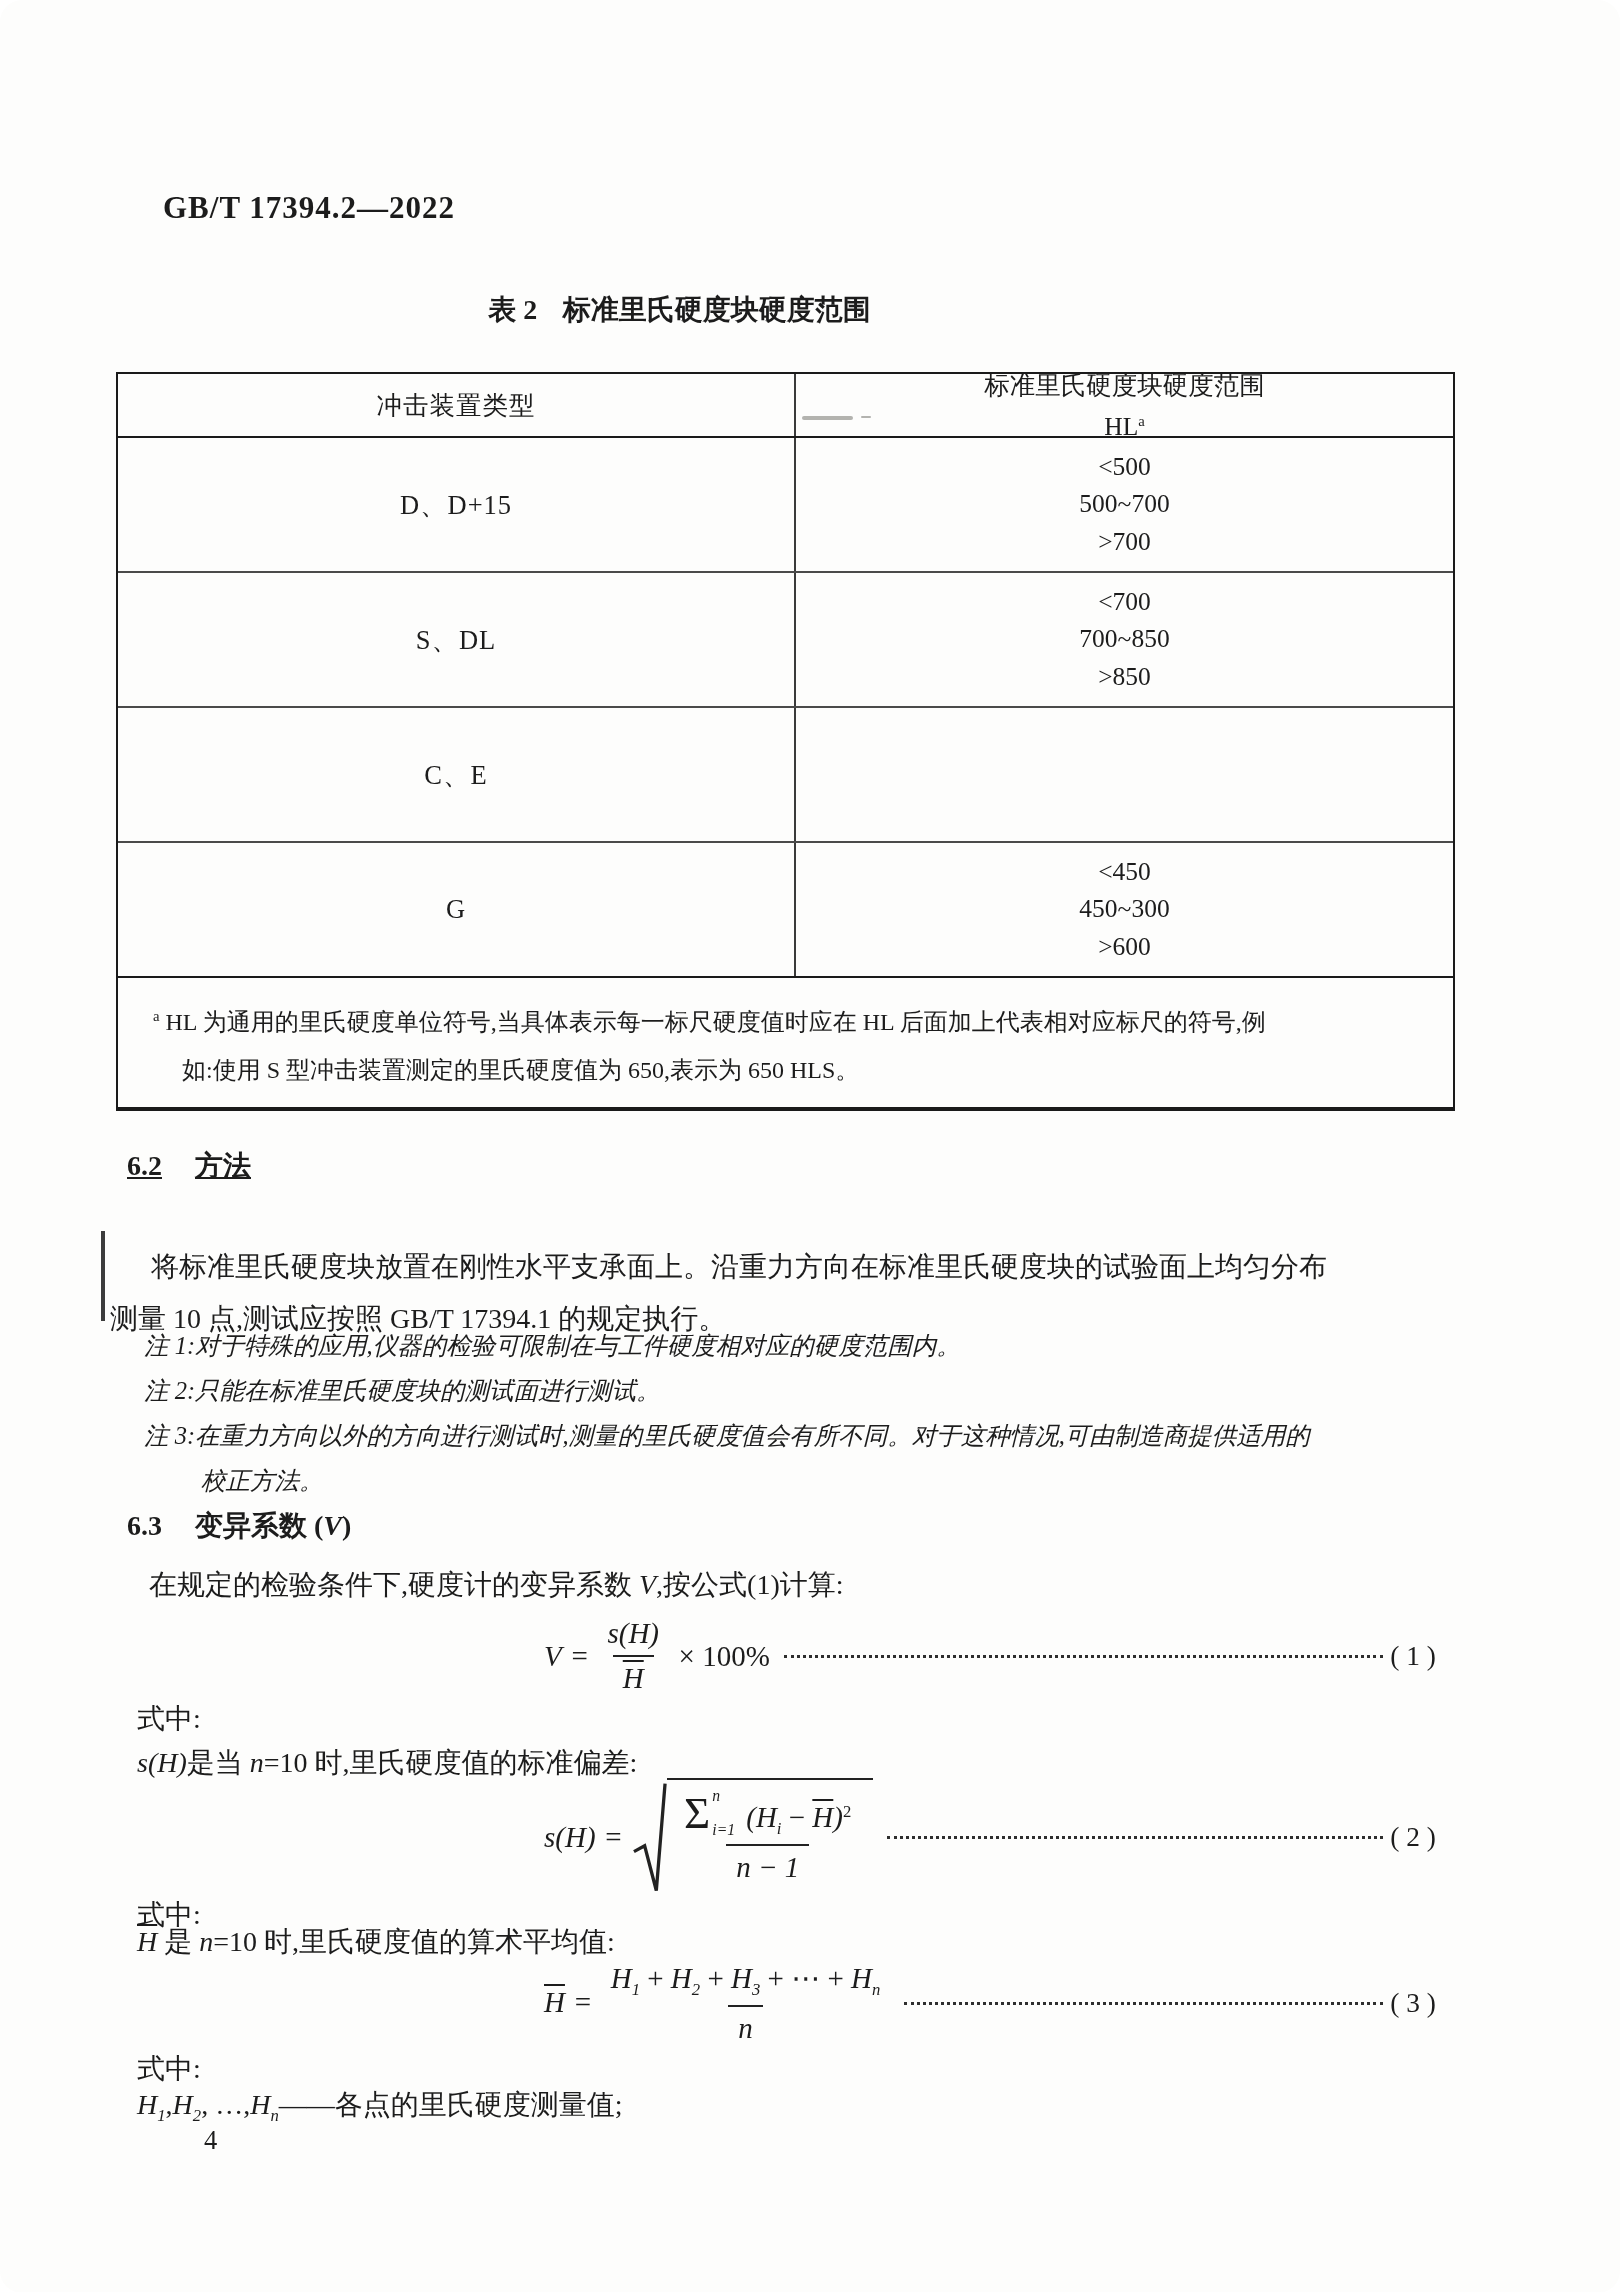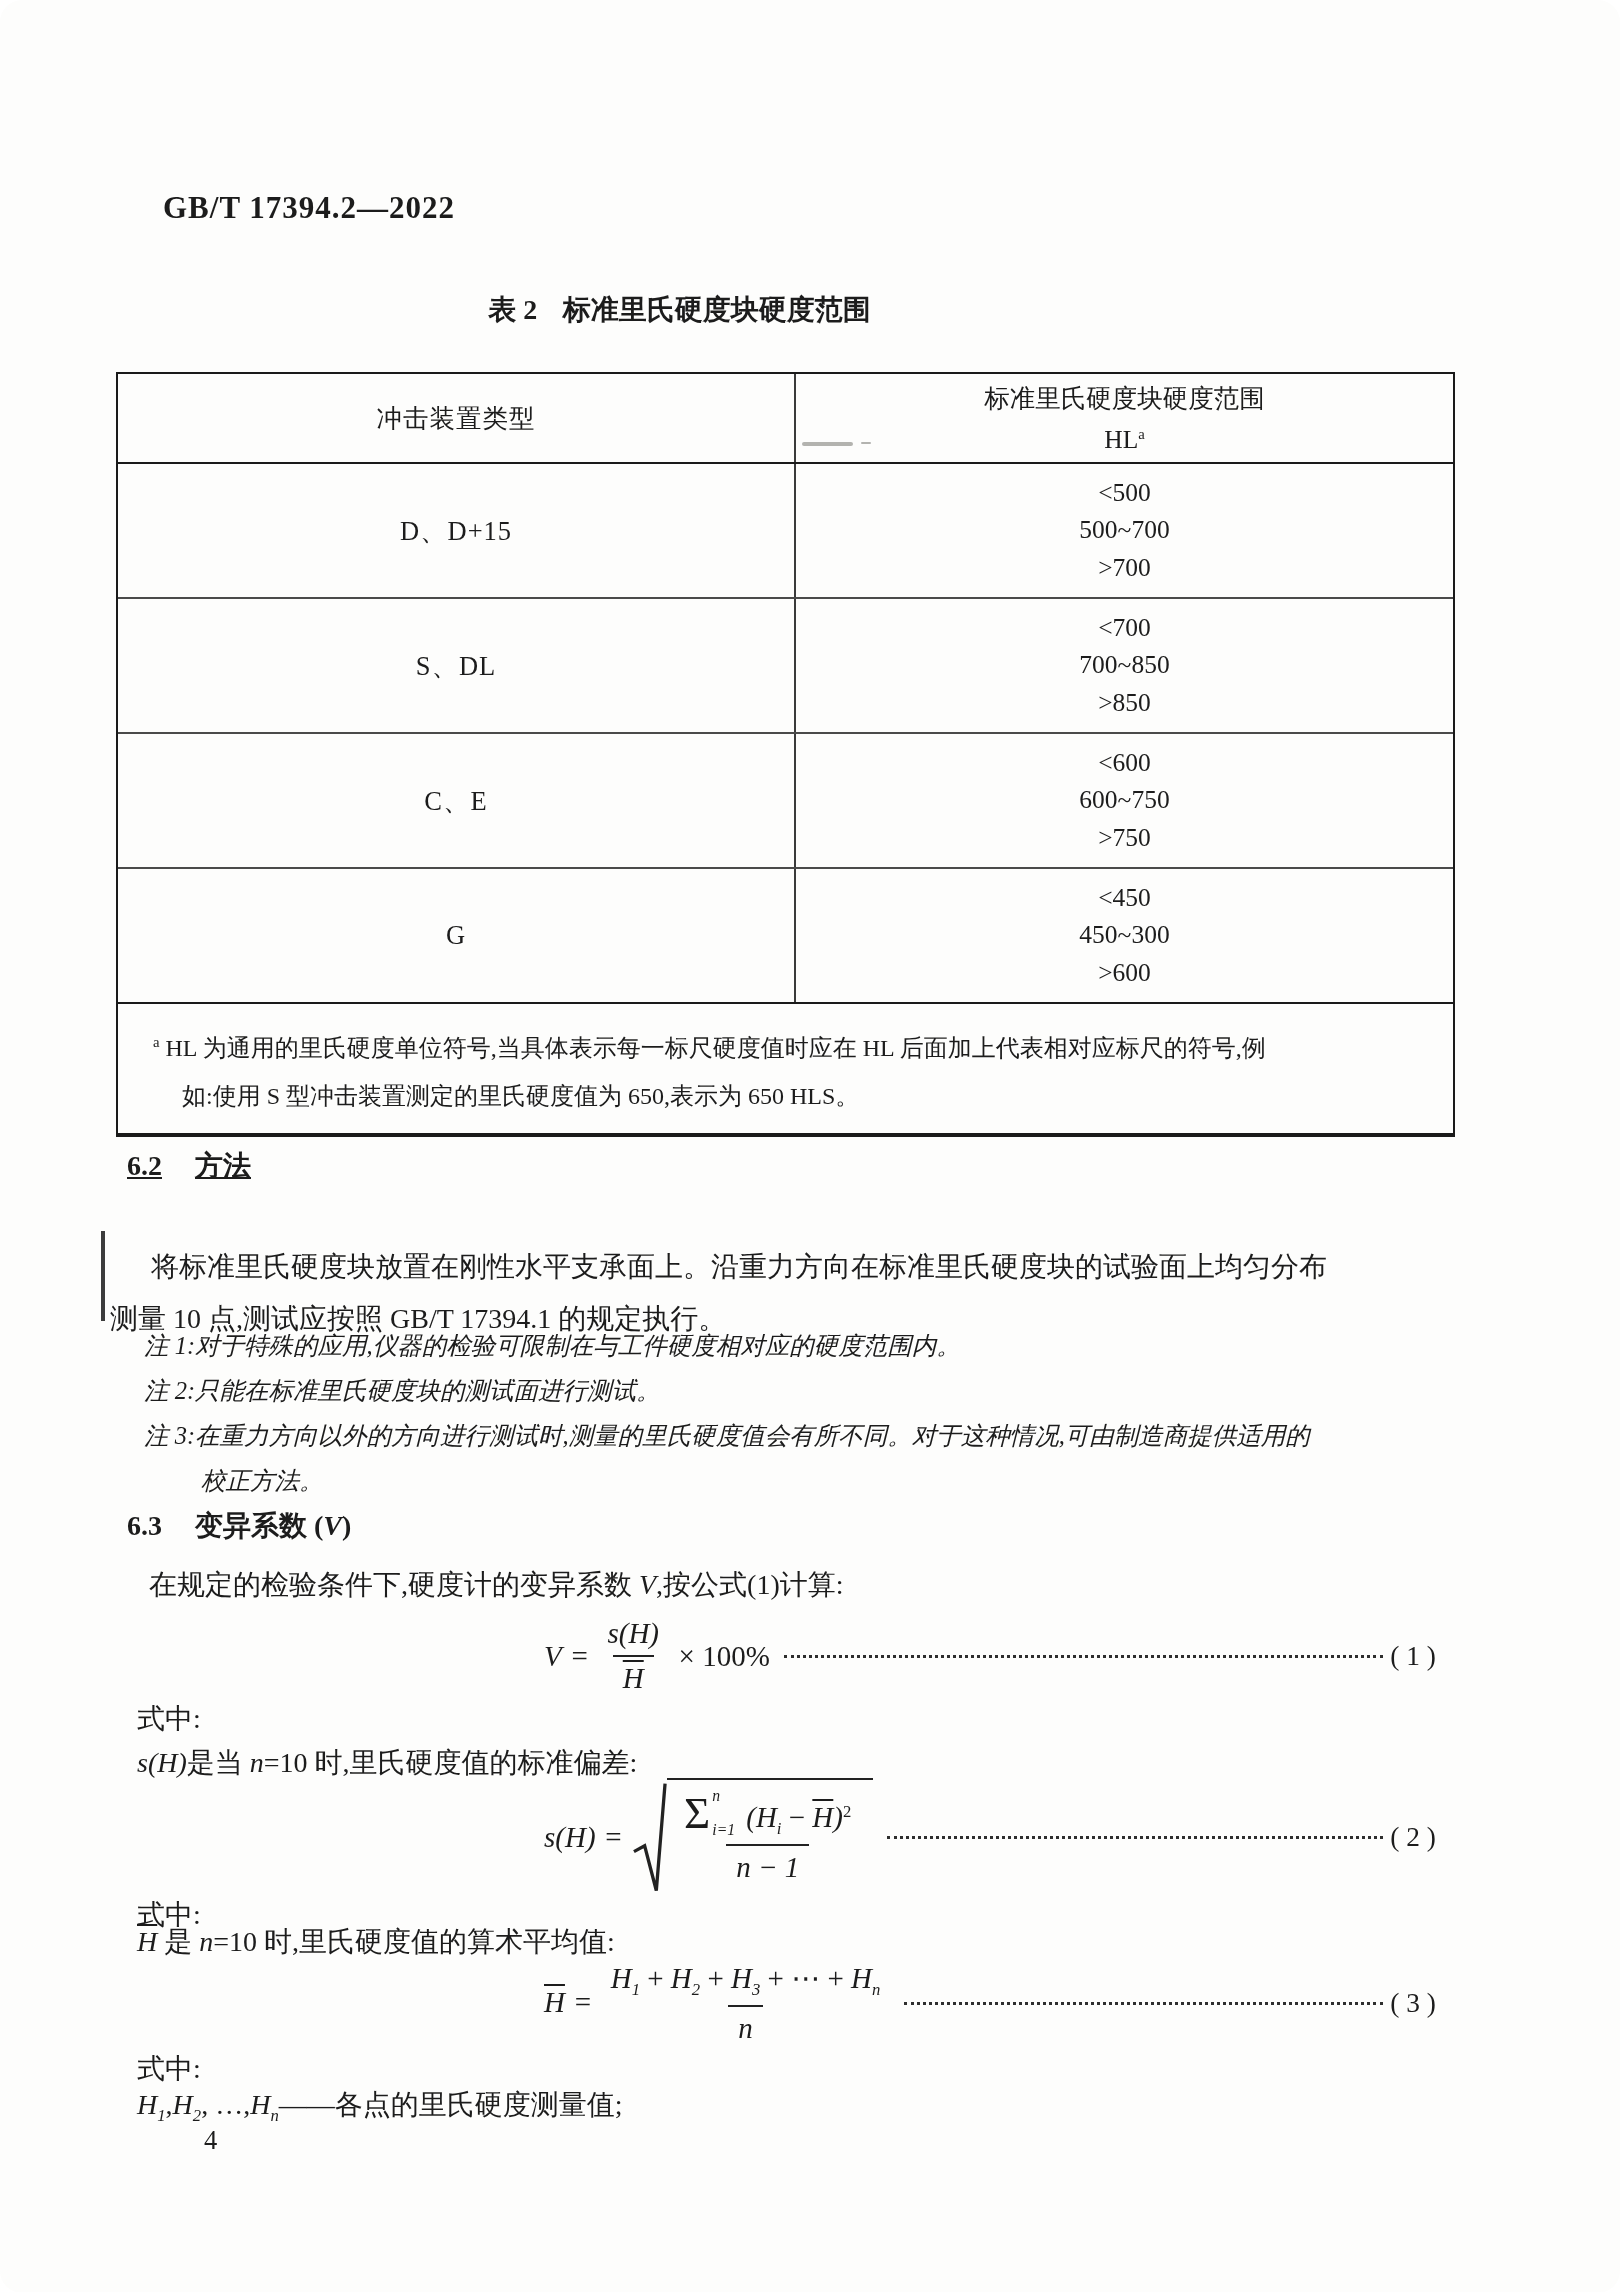--- a/index.html
+++ b/index.html
@@ -22,21 +22,21 @@
     text-align:center; font-size:28px; font-weight:bold;
   }
   .table-title .gap { display:inline-block; width:25.5px; }
   
   .tbl {
     position:absolute; left:116px; top:372px; width:1339px;
     border:2.9px solid #1a1a1a; border-bottom-width:4.9px;
     box-sizing:border-box; background:#fdfdfc;
   }
   .tr { display:flex; box-sizing:border-box; }
-  .tbl-head { height:90px; border-bottom:2.9px solid #1a1a1a; }
+  .tbl-head { height:64px; border-bottom:2.9px solid #1a1a1a; }
   .row { height:135px; border-bottom:2px solid #4a4a4a; }
   .row.last { border-bottom:2.9px solid #1a1a1a; }
   .c1 {
     width:678px; box-sizing:border-box; border-right:2px solid #3a3a3a;
     display:flex; align-items:center; justify-content:center;
     font-size:26.5px; letter-spacing:1px;
   }
   .c2 {
     flex:1; display:flex; flex-direction:column; align-items:center;
     justify-content:space-evenly; font-size:25.5px; padding:5.9px 0;
@@ -139,25 +139,20 @@
       <div class="c1">S、DL</div>
       <div class="c2">
         <span>&lt;700</span>
         <span>700~850</span>
         <span>&gt;850</span>
       </div>
     </div>
 
     <div class="tr row">
       <div class="c1">C、E</div>
-      <div class="c2">
-        <span>&lt;600</span>
-        <span>600~750</span>
-        <span>&gt;750</span>
-      </div>
     </div>
 
     <div class="tr row last">
       <div class="c1">G</div>
       <div class="c2">
         <span>&lt;450</span>
         <span>450~300</span>
         <span>&gt;600</span>
       </div>
     </div>

